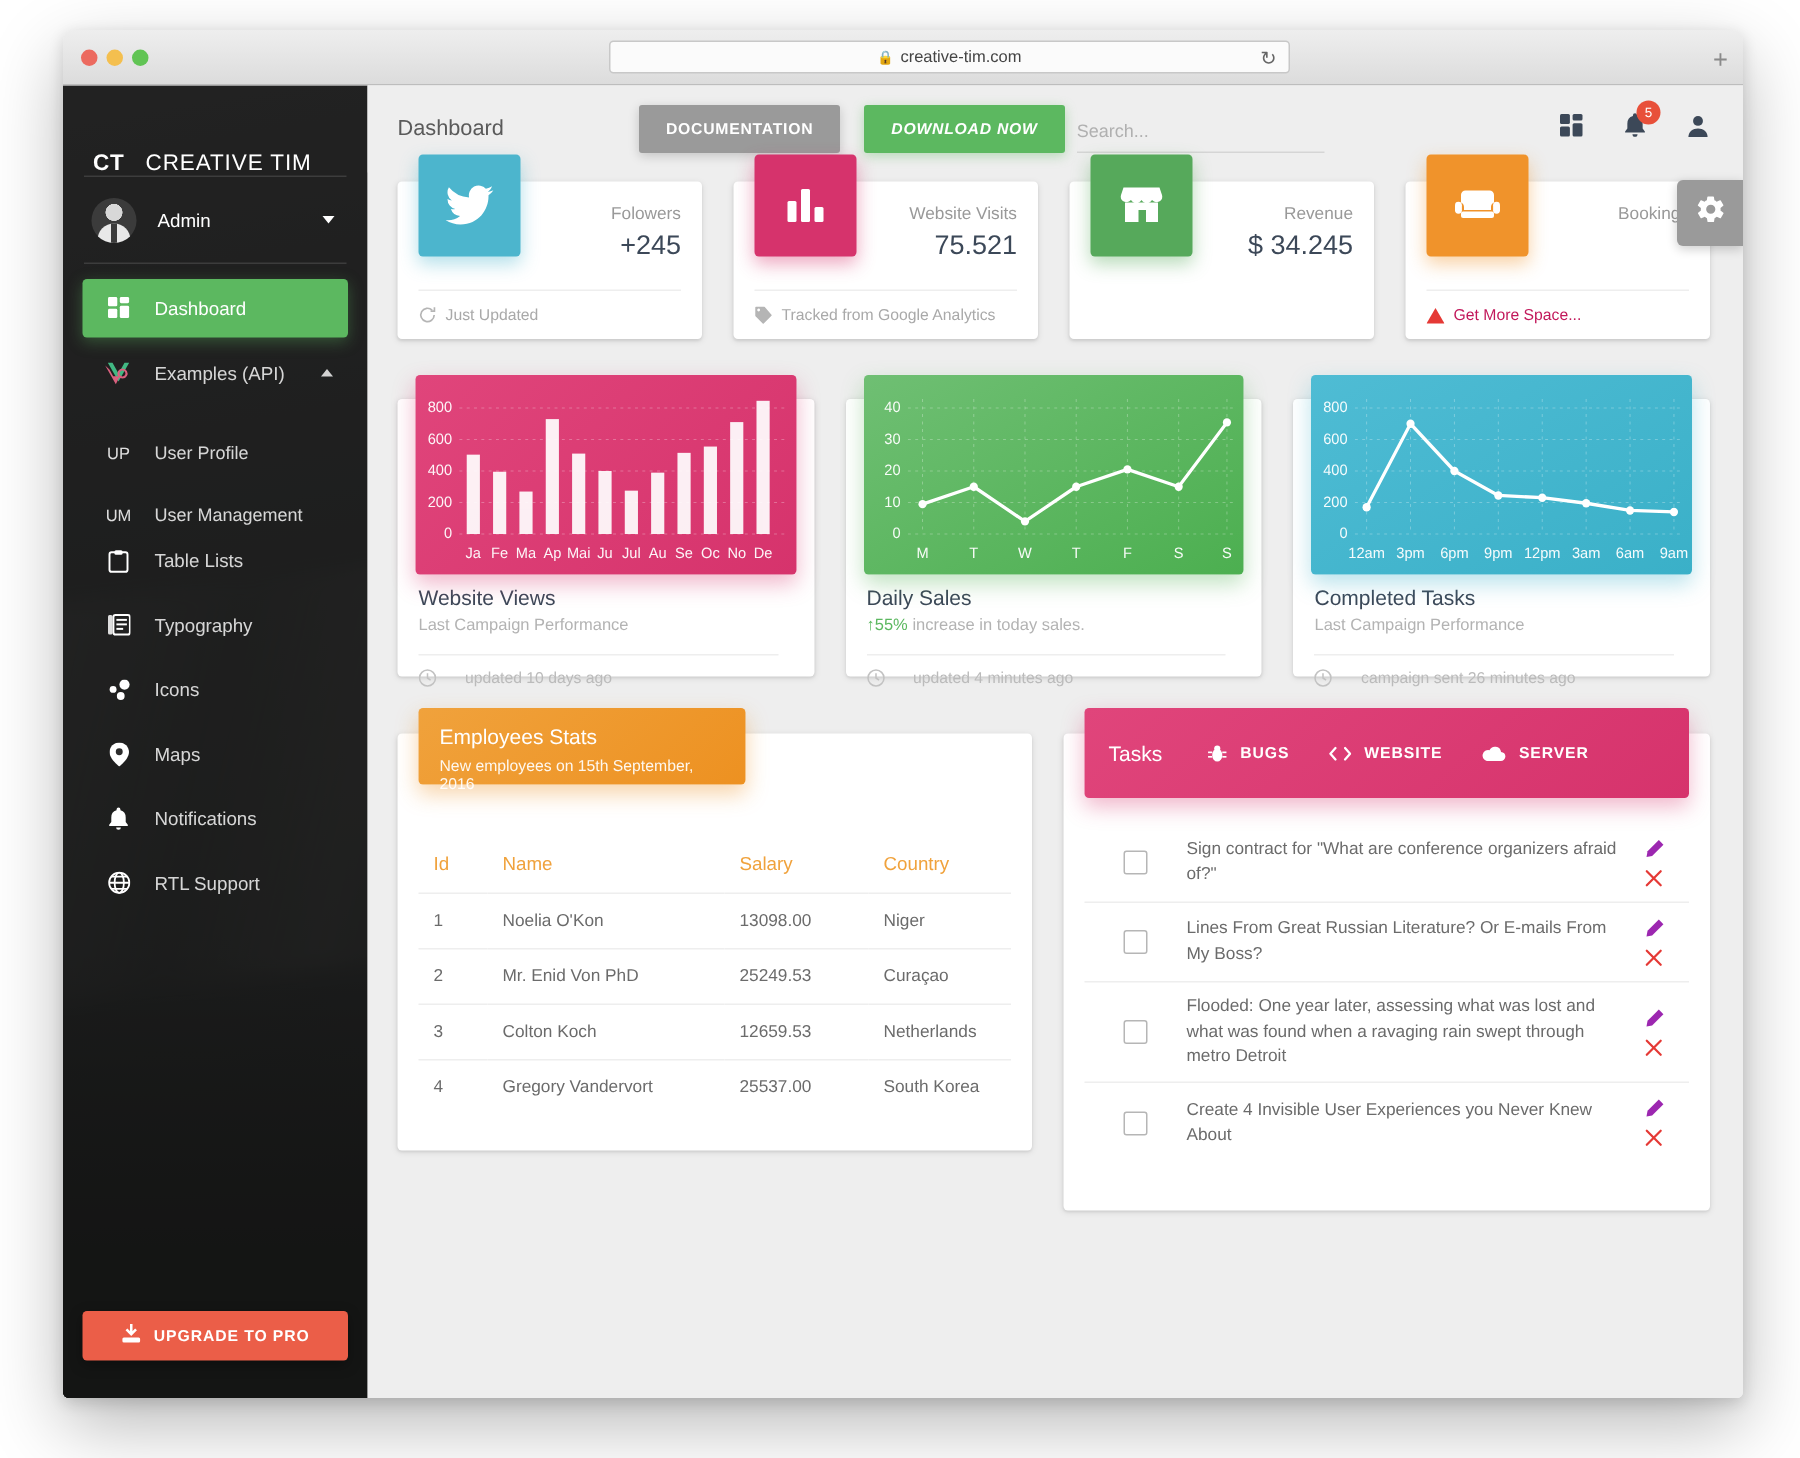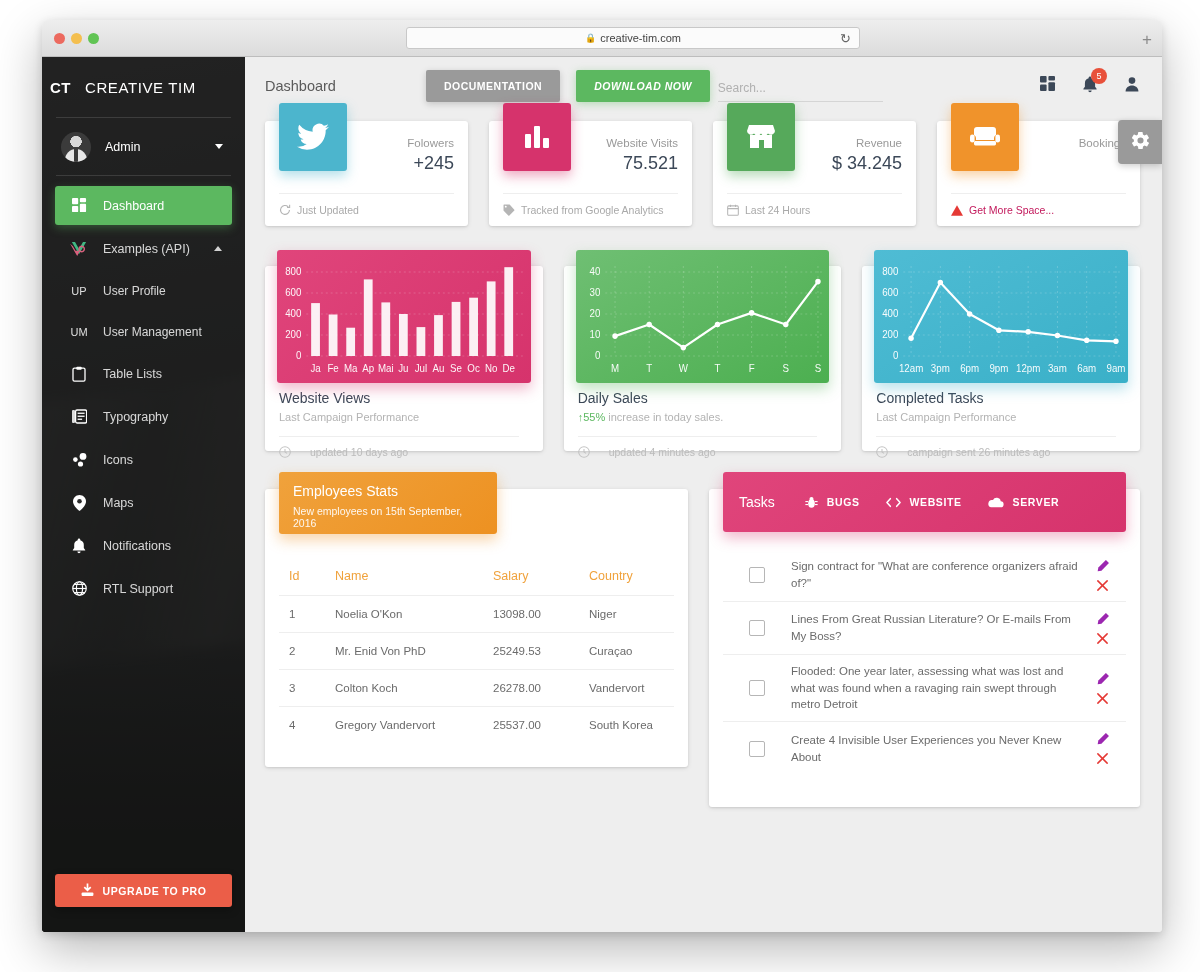--- a/index.html
+++ b/index.html
@@ -85,22 +85,22 @@
     width: 100%; height: 34%;
     background: linear-gradient(#0d0f0d00, #090b09 70%);
   }
   .sidebar-overlay {
     position: absolute; inset: 0;
     background: rgba(25,25,25,0.72);
   }
   .sb-content { position: relative; z-index: 3; }
 
   .brand {
-    display: flex; align-items: center;
-    height: 60px; padding-left: 8px;
+    display: flex; align-items: flex-end;
+    height: 60px; padding-left: 20px;
   }
   .brand-mark {
     font-size: 15px; font-weight: bold; color: #fff; letter-spacing: .5px;
   }
   .brand-name {
     margin-left: 14px; font-size: 15px; color: #fff;
     letter-spacing: .6px; font-weight: 400;
   }
   .sb-divider { height: 1px; background: rgba(255,255,255,0.13); margin: 0 14px; }
 
@@ -151,21 +151,21 @@
     width: 24px; text-align: center; font-size: 11px; flex: none; margin-right: 12px;
     color: rgba(255,255,255,0.85);
   }
   .nav-item .arrow {
     margin-left: auto; margin-right: 10px;
     width: 0; height: 0;
     border-left: 4.5px solid transparent;
     border-right: 4.5px solid transparent;
     border-bottom: 5px solid rgba(255,255,255,0.8);
   }
-  .sub-item { height: 37px; font-size: 12px; }
+  .sub-item { height: 37px; font-size: 12px; align-items: flex-end; }
 
   .upgrade {
     position: absolute; left: 13px; bottom: 25px; z-index: 4;
     width: 177px; height: 33px;
     background: #eb5e48;
     border-radius: 3px;
     display: flex; align-items: center; justify-content: center;
     color: #fff; font-size: 10.5px; font-weight: bold; letter-spacing: .6px;
     cursor: pointer;
     box-shadow: 0 3px 9px rgba(0,0,0,.3);
@@ -297,21 +297,21 @@
     width: 423px;
     background: #fff;
     border-radius: 3px;
     box-shadow: 0 1px 5px rgba(0,0,0,.10), 0 1px 2px rgba(0,0,0,.08);
     position: relative;
     padding: 0 14px 22px 14px;
     height: 278px;
   }
   .emp-header {
     position: absolute; left: 14px; top: -17px;
-    width: 218px; height: 62px;
+    width: 218px; height: 51px;
     background: linear-gradient(140deg,#f0a23c 0%,#ed9121 100%);
     border-radius: 3px;
     box-shadow: 0 6px 14px rgba(237,145,33,.38);
     padding: 11px 14px 0 14px;
     color: #fff;
   }
   .emp-header h3 { font-size: 14px; font-weight: 400; }
   .emp-header p { font-size: 10.5px; margin-top: 6px; color: rgba(255,255,255,.92); }
   .emp-table { width: 100%; border-collapse: collapse; margin-top: 72px; }
   .emp-table th {
@@ -626,31 +626,20 @@
           <div class="stat-card">
             <div class="stat-icon" style="background:#56a95b;box-shadow:0 5px 12px rgba(86,169,91,.42);">
               <svg width="28" height="26" viewBox="0 0 28 26" fill="#fff">
                 <path d="M2 1h24l2 6a4 4 0 0 1-7 2.4A4 4 0 0 1 14 9.4 4 4 0 0 1 7 9.4 4 4 0 0 1 0 7z"></path>
                 <path d="M3 11v13h9v-8h5v8h8V11"></path>
               </svg>
             </div>
             <div class="stat-body">
               <div class="stat-label">Revenue</div>
               <div class="stat-value">$ 34.245</div>
-            </div>
-            <div class="stat-foot">
-              <span class="fi">
-                <svg width="12" height="12" viewBox="0 0 14 14" fill="none" stroke="#b5b5b5" stroke-width="1.2">
-                  <rect x="0.8" y="2.2" width="12.4" height="11" rx="1.2"></rect>
-                  <line x1="0.8" y1="5.4" x2="13.2" y2="5.4"></line>
-                  <line x1="4" y1="0.8" x2="4" y2="3.4"></line>
-                  <line x1="10" y1="0.8" x2="10" y2="3.4"></line>
-                </svg>
-              </span>
-              <span>Last 24 Hours</span>
             </div>
           </div>
 
           <div class="stat-card">
             <div class="stat-icon" style="background:#f0932b;box-shadow:0 5px 12px rgba(240,147,43,.42);">
               <svg width="30" height="22" viewBox="0 0 30 22" fill="#fff">
                 <path d="M4 9V4a3 3 0 0 1 3-3h16a3 3 0 0 1 3 3v5a3.4 3.4 0 0 0-2 3v2H6v-2a3.4 3.4 0 0 0-2-3z"></path>
                 <rect x="0" y="8.5" width="4.6" height="8" rx="2.3"></rect>
                 <rect x="25.4" y="8.5" width="4.6" height="8" rx="2.3"></rect>
                 <rect x="4" y="15" width="22" height="4.4" rx="1.4"></rect>
@@ -887,22 +876,22 @@
                 </tr>
                 <tr>
                   <td>2</td>
                   <td>Mr. Enid Von PhD</td>
                   <td>25249.53</td>
                   <td>Curaçao</td>
                 </tr>
                 <tr>
                   <td>3</td>
                   <td>Colton Koch</td>
-                  <td>26278.00</td>
-                  <td>Vandervort</td>
+                  <td>12659.53</td>
+                  <td>Netherlands</td>
                 </tr>
                 <tr>
                   <td>4</td>
                   <td>Gregory Vandervort</td>
                   <td>25537.00</td>
                   <td>South Korea</td>
                 </tr>
               </tbody>
             </table>
           </div>

